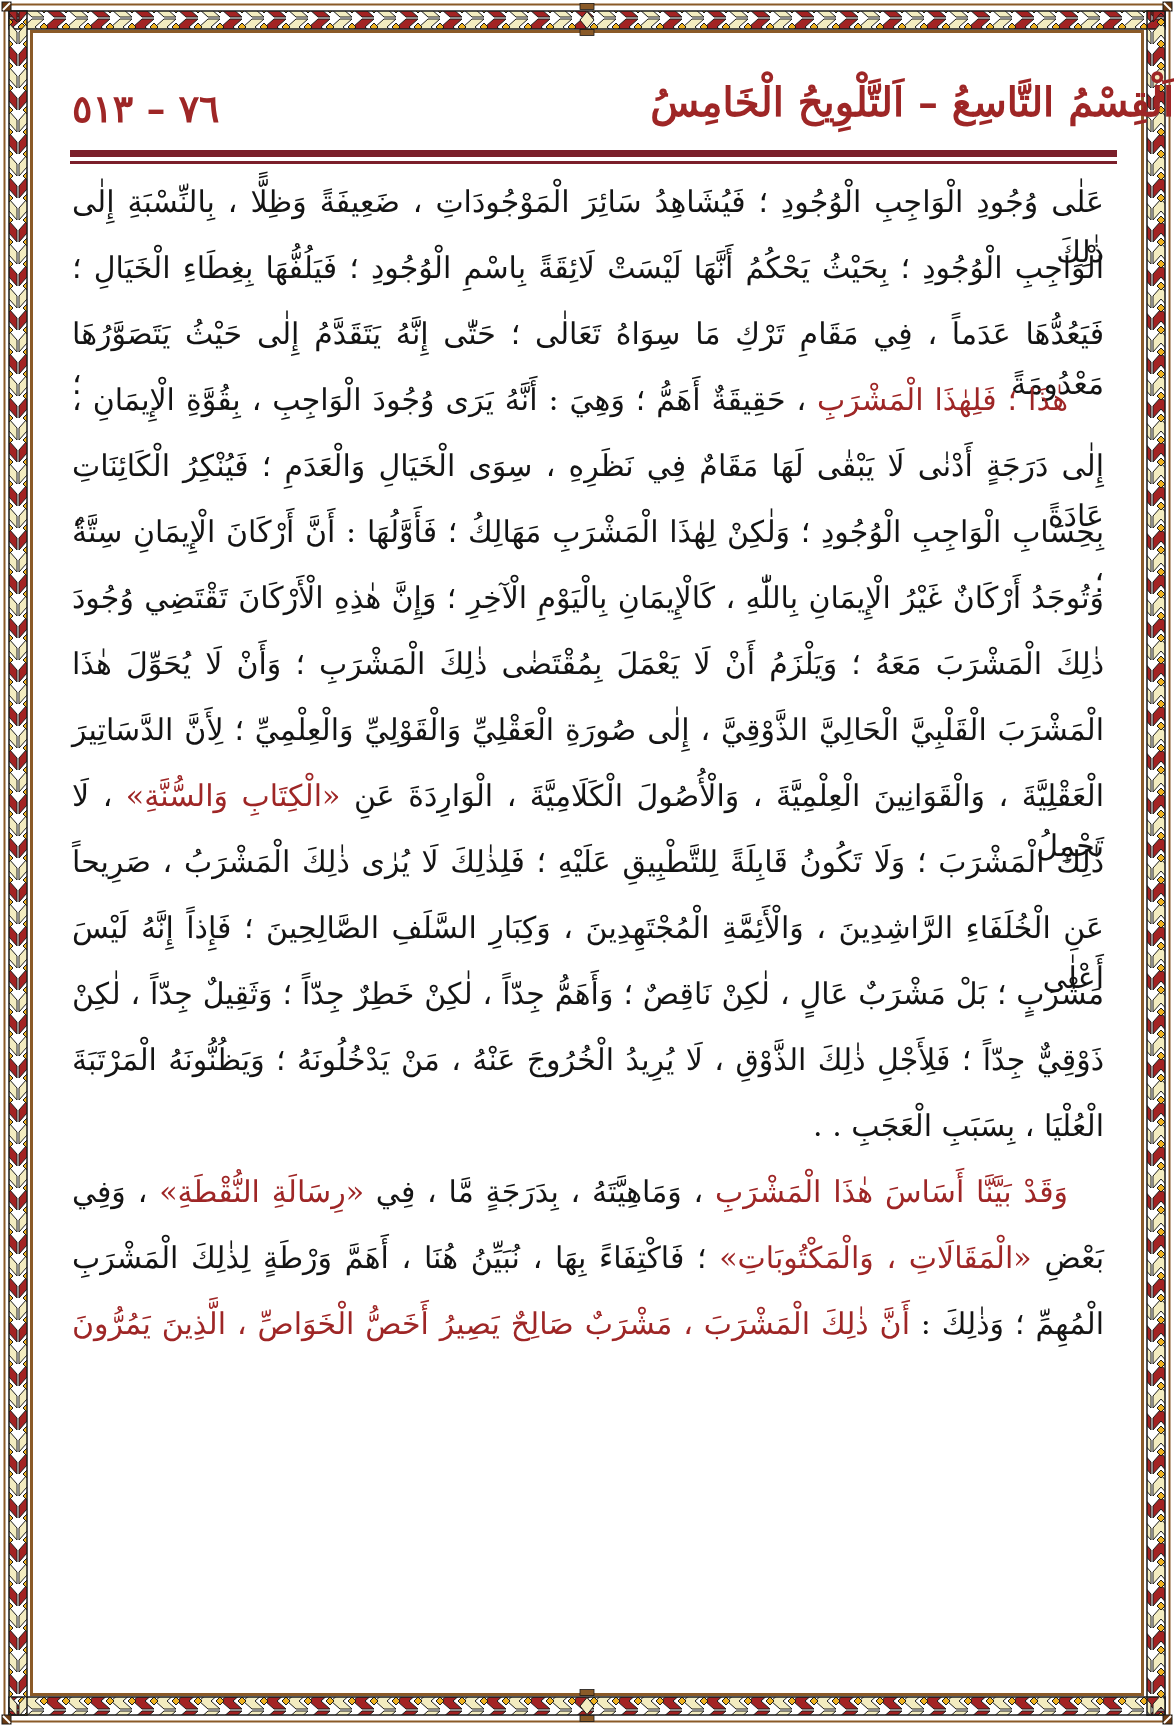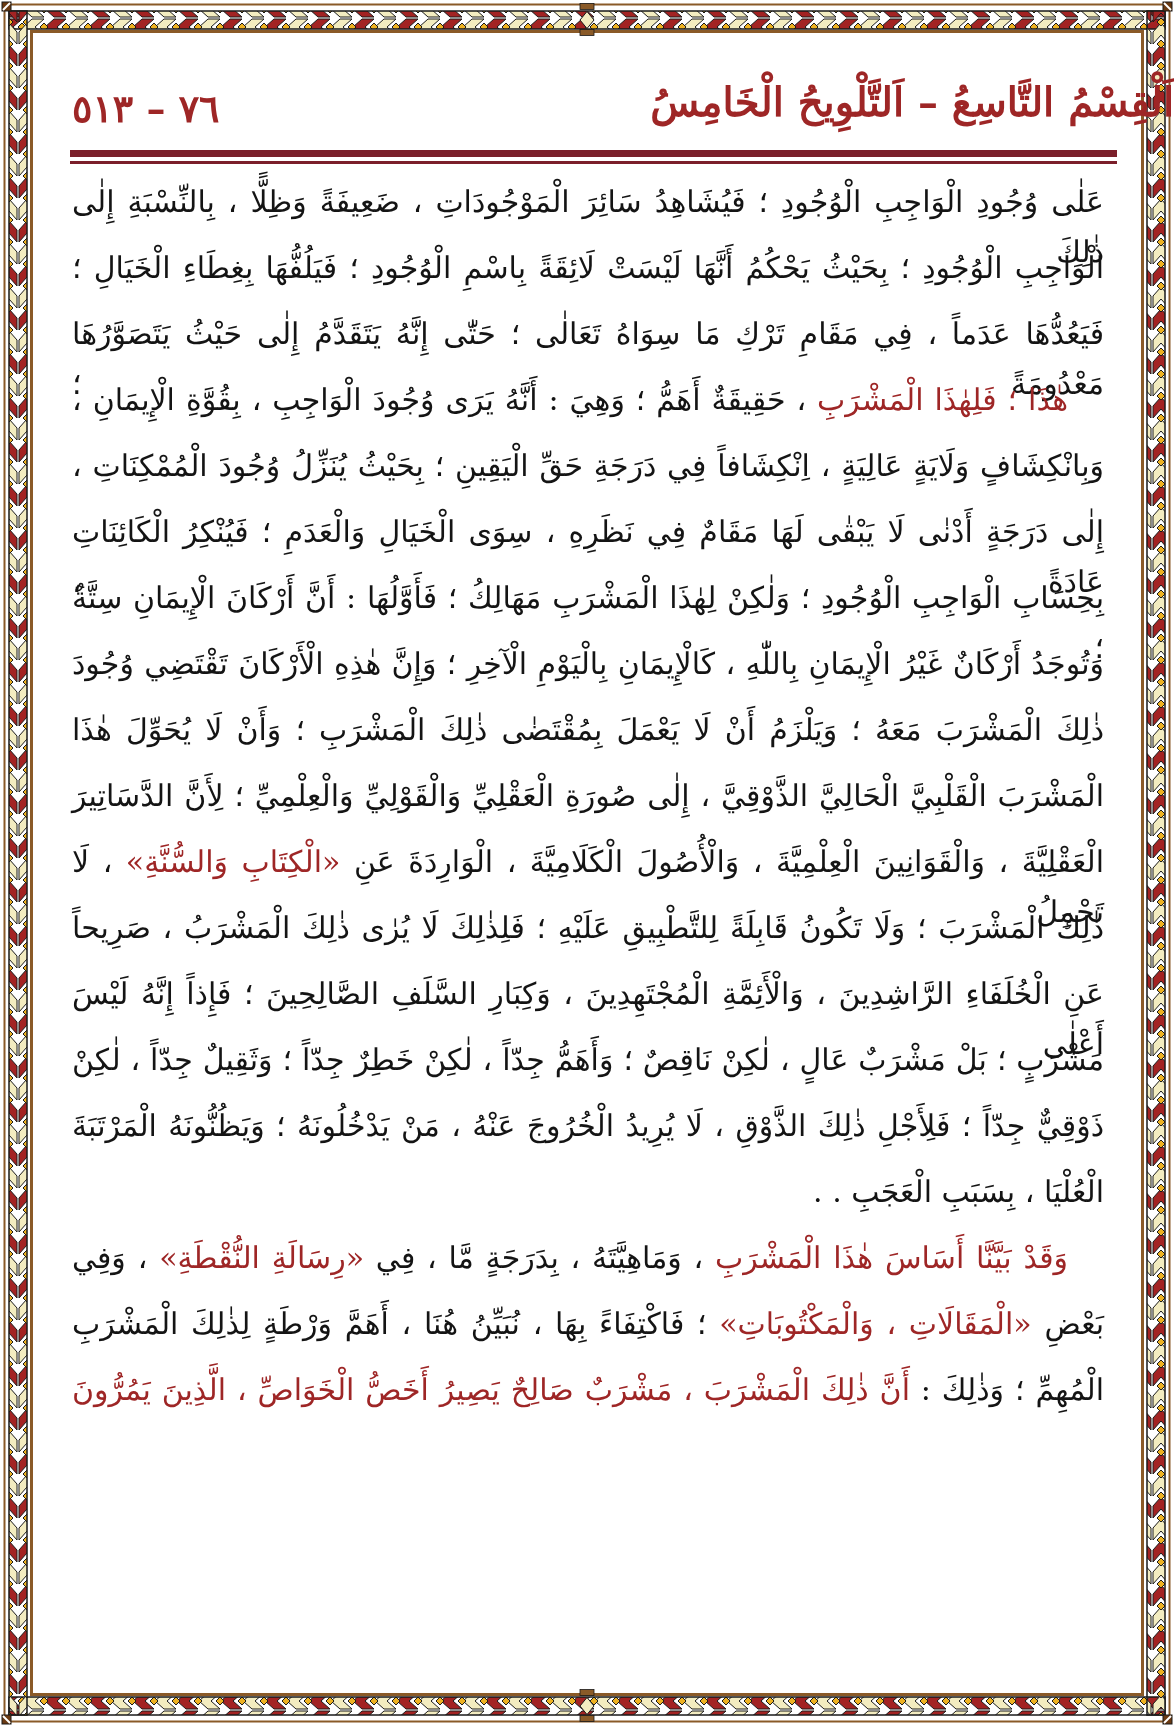--- a/index.html
+++ b/index.html
@@ -113,21 +113,20 @@
   <div class="page-num">٧٦ – ٥١٣</div>
   <div class="title">اَلْقِسْمُ التَّاسِعُ – اَلتَّلْوِيحُ الْخَامِسُ</div>
   <div class="rule rule-thick"></div>
   <div class="rule rule-thin"></div>
 
   <div class="body-text">
       <div class="line"><span>عَلٰى وُجُودِ الْوَاجِبِ الْوُجُودِ ؛ فَيُشَاهِدُ سَائِرَ الْمَوْجُودَاتِ ، ضَعِيفَةً وَظِلًّا ، بِالنِّسْبَةِ إِلٰى ذٰلِكَ</span></div>
       <div class="line"><span>الْوَاجِبِ الْوُجُودِ ؛ بِحَيْثُ يَحْكُمُ أَنَّهَا لَيْسَتْ لَائِقَةً بِاسْمِ الْوُجُودِ ؛ فَيَلُفُّهَا بِغِطَاءِ الْخَيَالِ ؛</span></div>
       <div class="line"><span>فَيَعُدُّهَا عَدَماً ، فِي مَقَامِ تَرْكِ مَا سِوَاهُ تَعَالٰى ؛ حَتّٰى إِنَّهُ يَتَقَدَّمُ إِلٰى حَيْثُ يَتَصَوَّرُهَا مَعْدُومَةً ؛</span></div>
       <div class="line indent"><span class="red">هٰذَا ؛ فَلِهٰذَا الْمَشْرَبِ</span><span> ، حَقِيقَةٌ أَهَمُّ ؛ وَهِيَ : أَنَّهُ يَرَى وُجُودَ الْوَاجِبِ ، بِقُوَّةِ الْإِيمَانِ ،</span></div>
-      <div class="line"><span>وَبِانْكِشَافٍ وَلَايَةٍ عَالِيَةٍ ، اِنْكِشَافاً فِي دَرَجَةِ حَقِّ الْيَقِينِ ؛ بِحَيْثُ يُنَزِّلُ وُجُودَ الْمُمْكِنَاتِ ،</span></div>
       <div class="line"><span>إِلٰى دَرَجَةٍ أَدْنٰى لَا يَبْقٰى لَهَا مَقَامٌ فِي نَظَرِهِ ، سِوَى الْخَيَالِ وَالْعَدَمِ ؛ فَيُنْكِرُ الْكَائِنَاتِ عَادَةً ،</span></div>
       <div class="line"><span>بِحِسَابِ الْوَاجِبِ الْوُجُودِ ؛ وَلٰكِنْ لِهٰذَا الْمَشْرَبِ مَهَالِكُ ؛ فَأَوَّلُهَا : أَنَّ أَرْكَانَ الْإِيمَانِ سِتَّةٌ ؛</span></div>
       <div class="line"><span>وَتُوجَدُ أَرْكَانٌ غَيْرُ الْإِيمَانِ بِاللّٰهِ ، كَالْإِيمَانِ بِالْيَوْمِ الْآخِرِ ؛ وَإِنَّ هٰذِهِ الْأَرْكَانَ تَقْتَضِي وُجُودَ</span></div>
       <div class="line"><span>ذٰلِكَ الْمَشْرَبَ مَعَهُ ؛ وَيَلْزَمُ أَنْ لَا يَعْمَلَ بِمُقْتَضٰى ذٰلِكَ الْمَشْرَبِ ؛ وَأَنْ لَا يُحَوِّلَ هٰذَا</span></div>
       <div class="line"><span>الْمَشْرَبَ الْقَلْبِيَّ الْحَالِيَّ الذَّوْقِيَّ ، إِلٰى صُورَةِ الْعَقْلِيِّ وَالْقَوْلِيِّ وَالْعِلْمِيِّ ؛ لِأَنَّ الدَّسَاتِيرَ</span></div>
       <div class="line"><span>الْعَقْلِيَّةَ ، وَالْقَوَانِينَ الْعِلْمِيَّةَ ، وَالْأُصُولَ الْكَلَامِيَّةَ ، الْوَارِدَةَ عَنِ </span><span class="red">«الْكِتَابِ وَالسُّنَّةِ»</span><span> ، لَا تَحْمِلُ</span></div>
       <div class="line"><span>ذٰلِكَ الْمَشْرَبَ ؛ وَلَا تَكُونُ قَابِلَةً لِلتَّطْبِيقِ عَلَيْهِ ؛ فَلِذٰلِكَ لَا يُرٰى ذٰلِكَ الْمَشْرَبُ ، صَرِيحاً</span></div>
       <div class="line"><span>عَنِ الْخُلَفَاءِ الرَّاشِدِينَ ، وَالْأَئِمَّةِ الْمُجْتَهِدِينَ ، وَكِبَارِ السَّلَفِ الصَّالِحِينَ ؛ فَإِذاً إِنَّهُ لَيْسَ أَعْلٰى</span></div>
       <div class="line"><span>مَشْرَبٍ ؛ بَلْ مَشْرَبٌ عَالٍ ، لٰكِنْ نَاقِصٌ ؛ وَأَهَمُّ جِدّاً ، لٰكِنْ خَطِرٌ جِدّاً ؛ وَثَقِيلٌ جِدّاً ، لٰكِنْ</span></div>
       <div class="line"><span>ذَوْقِيٌّ جِدّاً ؛ فَلِأَجْلِ ذٰلِكَ الذَّوْقِ ، لَا يُرِيدُ الْخُرُوجَ عَنْهُ ، مَنْ يَدْخُلُونَهُ ؛ وَيَظُنُّونَهُ الْمَرْتَبَةَ</span></div>

